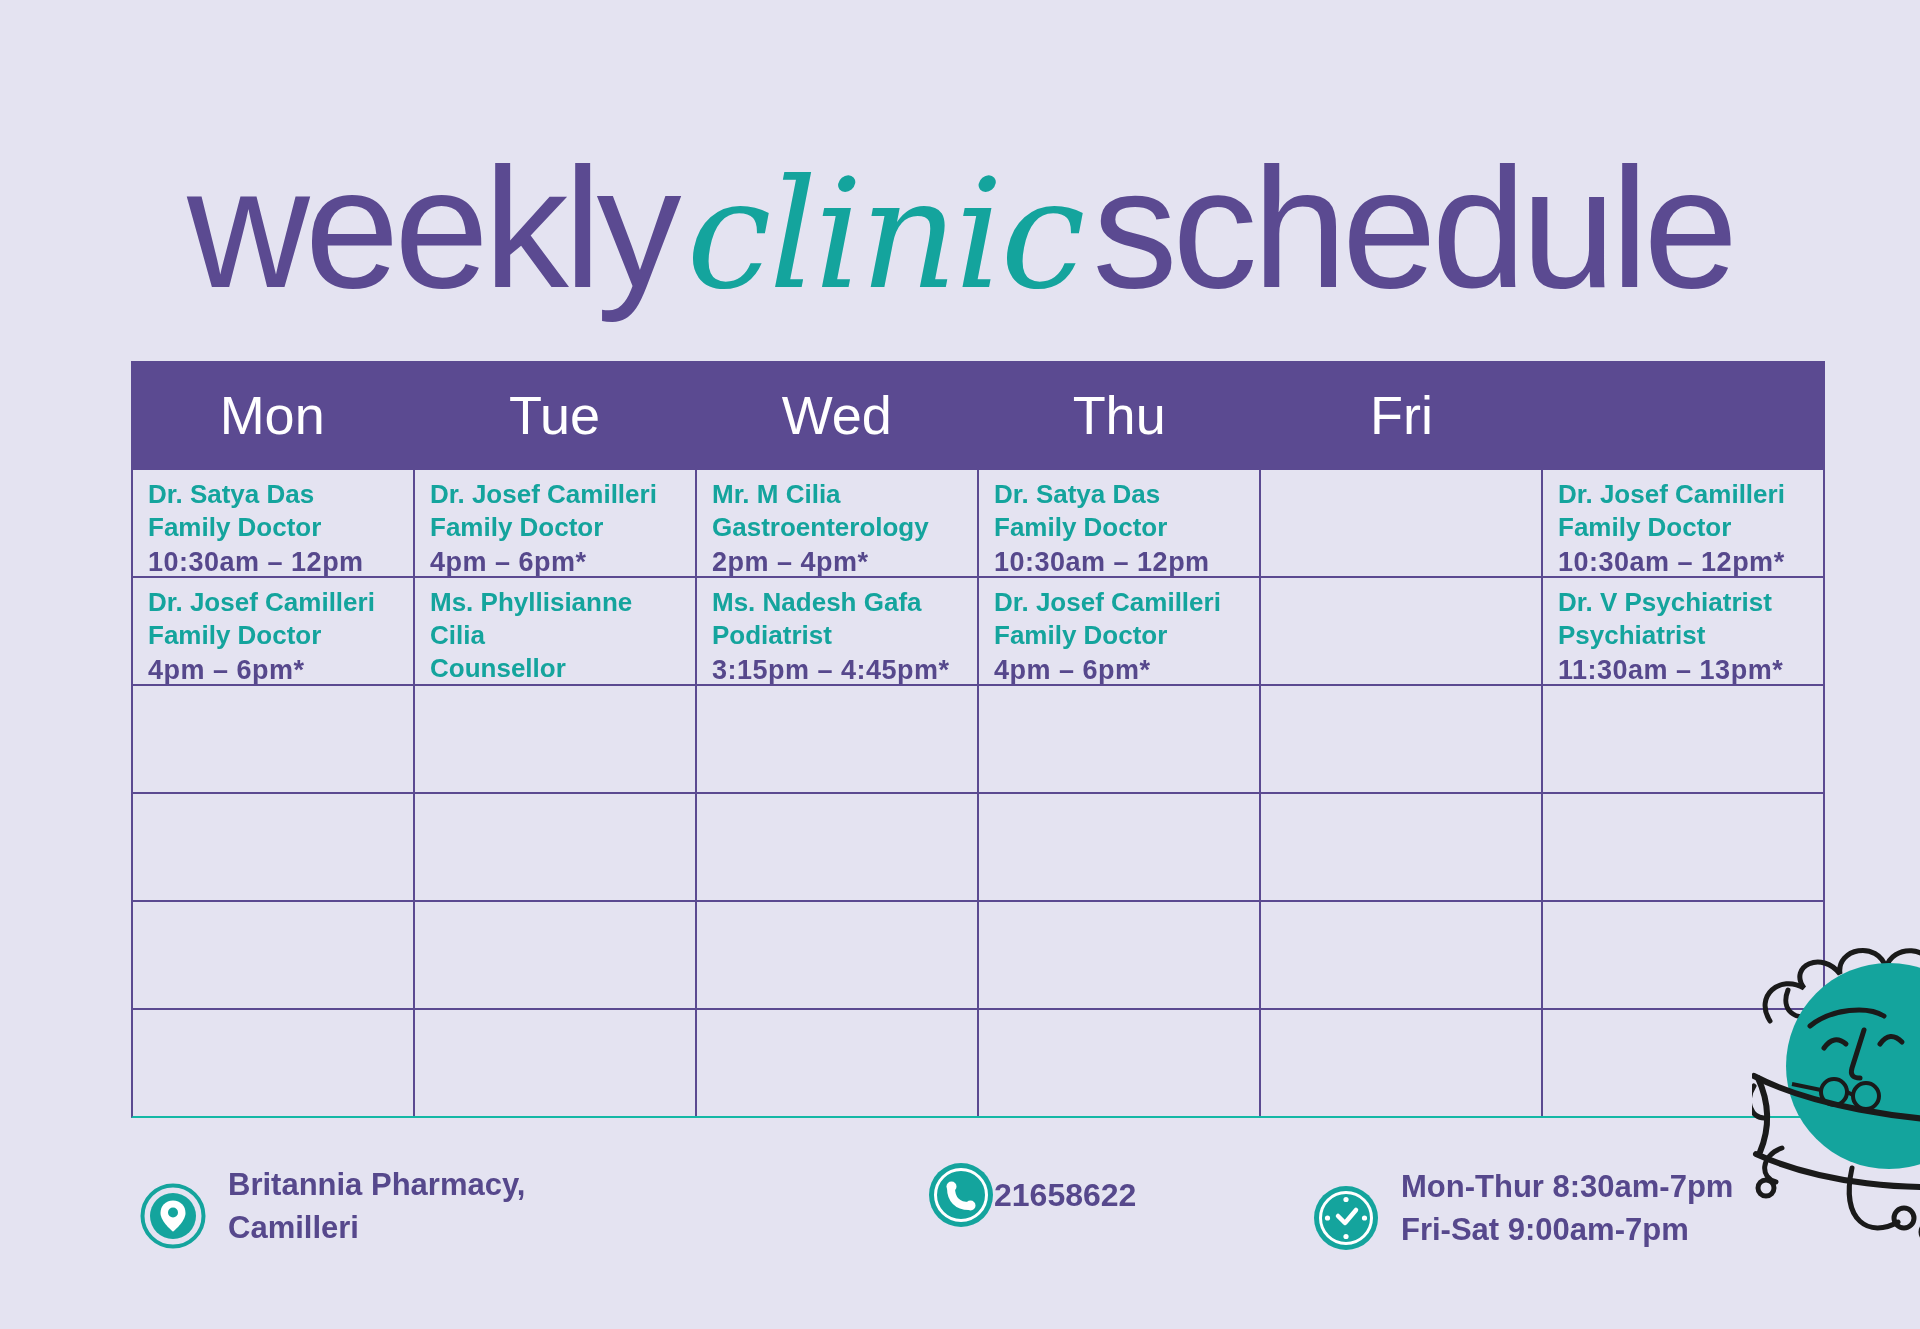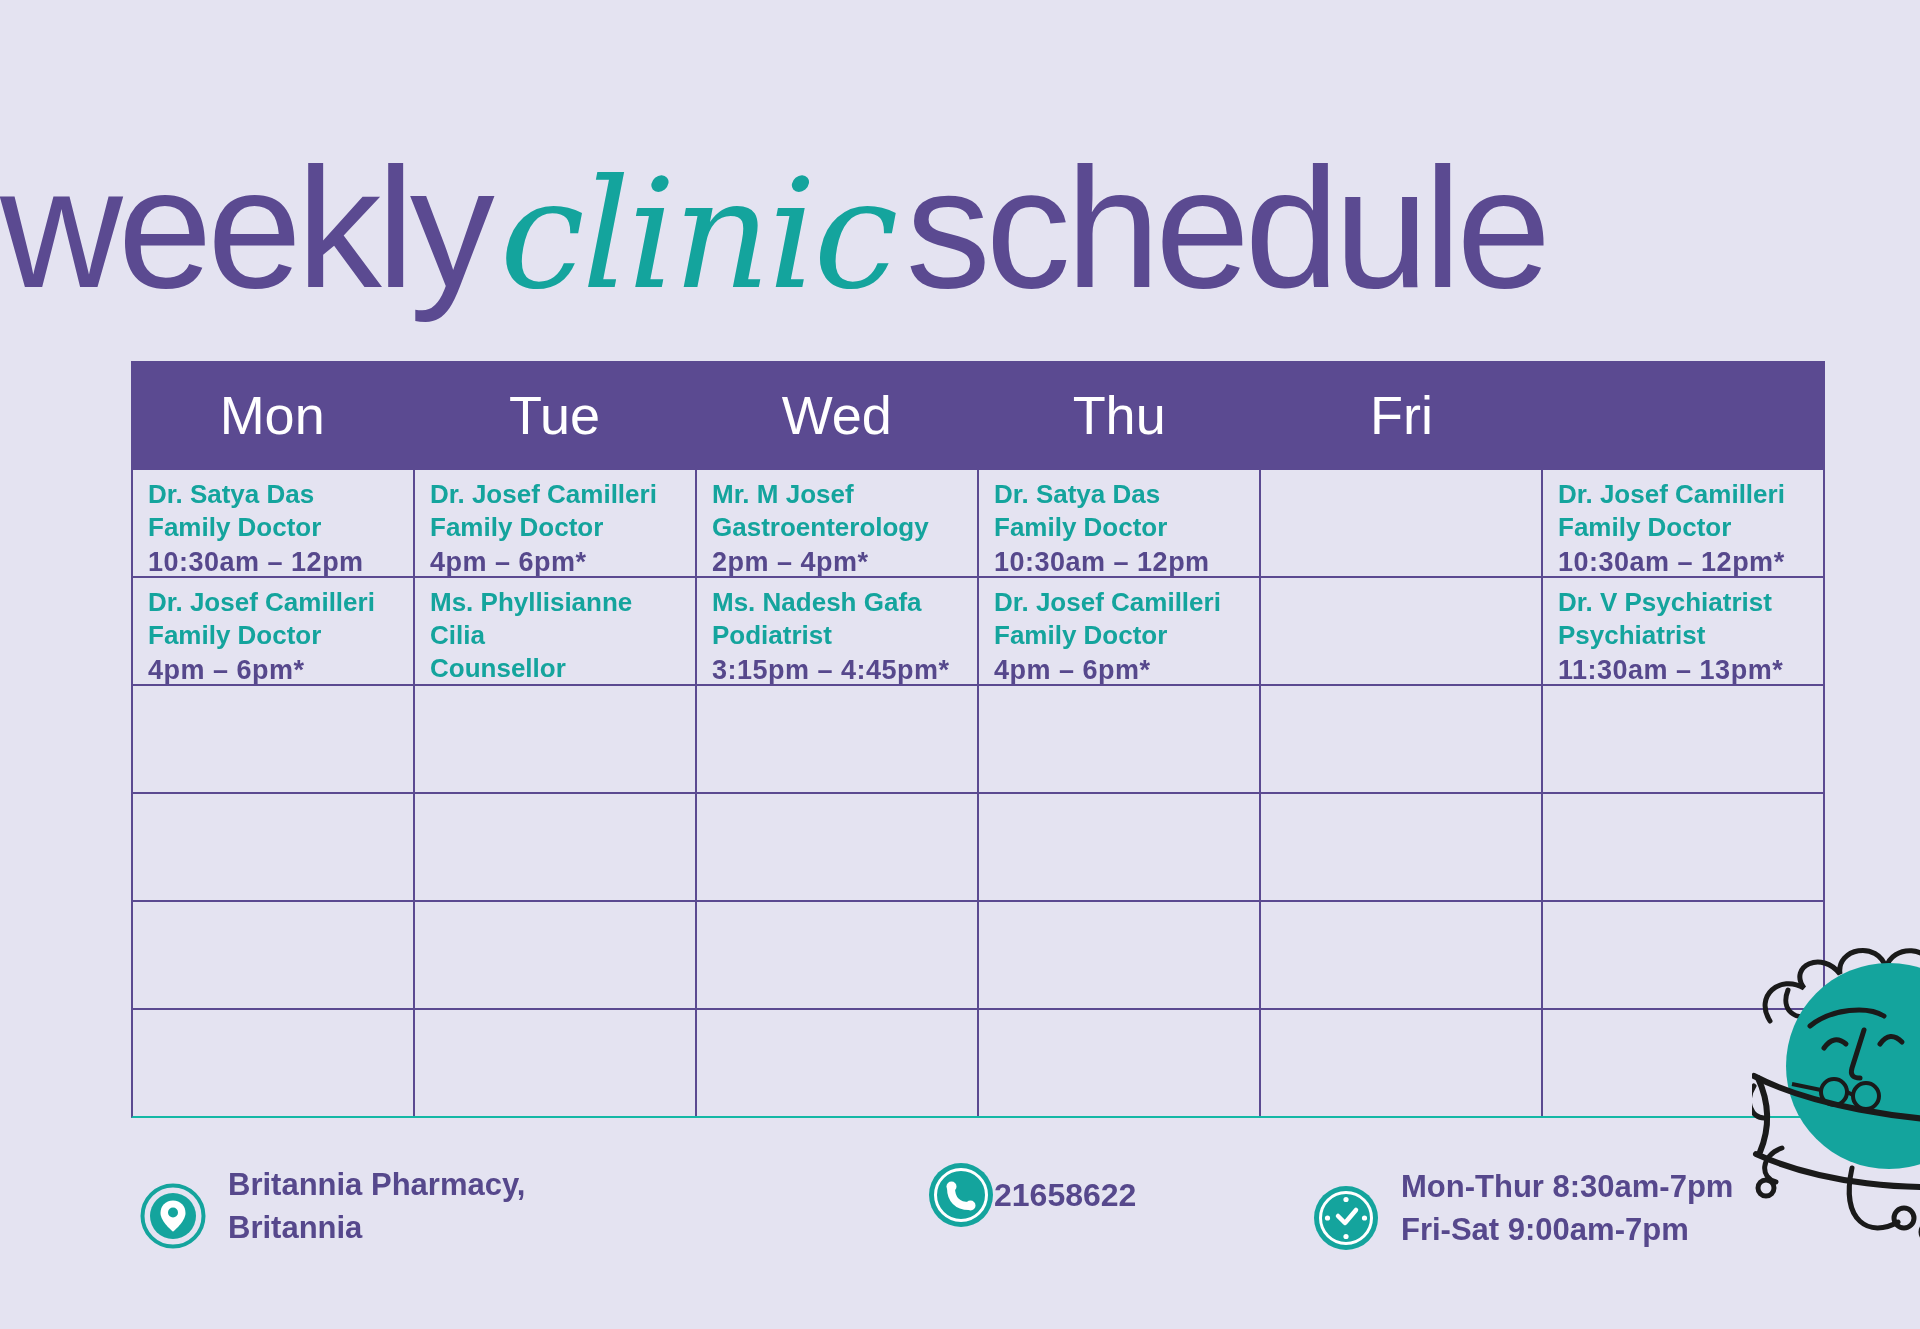--- a/index.html
+++ b/index.html
@@ -7,21 +7,21 @@
   body {
     background:#e4e3f1;
     overflow:hidden;
     position:relative;
     font-family:"Liberation Sans", sans-serif;
   }
 
   
   .title-row {
     position:absolute; top:130px; left:0; width:1920px;
-    display:flex; justify-content:flex-start; align-items:baseline;
+    display:flex; justify-content:center; align-items:baseline;
     white-space:nowrap;
   }
   .title-sans {
     font-size:170px; font-weight:400; color:#5b4a91; letter-spacing:-5px;
   }
   .title-script {
     font-family:"DejaVu Serif", serif; font-style:italic; font-weight:400;
     font-size:152px; color:#14a49d; letter-spacing:-3px; margin:0 10px;
   }
 
@@ -86,21 +86,21 @@
       <div class="cname">Dr. Satya Das</div>
       <div class="cname">Family Doctor</div>
       <div class="ctime">10:30am – 12pm</div>
     </div>
     <div class="cell">
       <div class="cname">Dr. Josef Camilleri</div>
       <div class="cname">Family Doctor</div>
       <div class="ctime">4pm – 6pm*</div>
     </div>
     <div class="cell">
-      <div class="cname">Mr. M Josef</div>
+      <div class="cname">Mr. M Cilia</div>
       <div class="cname">Gastroenterology</div>
       <div class="ctime">2pm – 4pm*</div>
     </div>
     <div class="cell">
       <div class="cname">Dr. Satya Das</div>
       <div class="cname">Family Doctor</div>
       <div class="ctime">10:30am – 12pm</div>
     </div>
     <div class="cell"></div>
     <div class="cell">
@@ -165,21 +165,21 @@
 
 <div class="fgroup" id="loc-group">
   <svg class="icn" width="66" height="66" viewBox="0 0 66 66">
     <circle cx="33" cy="33" r="30.5" fill="none" stroke="#14a49d" stroke-width="4"></circle>
     <circle cx="33" cy="33" r="23" fill="#14a49d"></circle>
     <path d="M33 17.5 c-7.6 0 -12.5 5.6 -12.5 12.4 c0 8.8 12.5 18.6 12.5 18.6 c0 0 12.5 -9.8 12.5 -18.6 c0 -6.8 -4.9 -12.4 -12.5 -12.4 z" fill="#ffffff"></path>
     <circle cx="33" cy="29.5" r="5" fill="#14a49d"></circle>
   </svg>
   <div class="ftext">
     <div>Britannia Pharmacy,</div>
-    <div>Britannia</div>
+    <div>Camilleri</div>
   </div>
 </div>
 
 <div class="fgroup" id="phone-group">
   <svg class="icn" width="66" height="66" viewBox="0 0 66 66">
     <circle cx="33" cy="33" r="32" fill="#14a49d"></circle>
     <circle cx="33" cy="33" r="25.5" fill="none" stroke="#ffffff" stroke-width="3"></circle>
     <path d="M23 26 C23 37 29.5 44 41 44" fill="none" stroke="#ffffff" stroke-width="8" stroke-linecap="round"></path>
     <circle cx="23.5" cy="24.5" r="5" fill="#ffffff"></circle>
     <circle cx="42.5" cy="43.5" r="5" fill="#ffffff"></circle>

